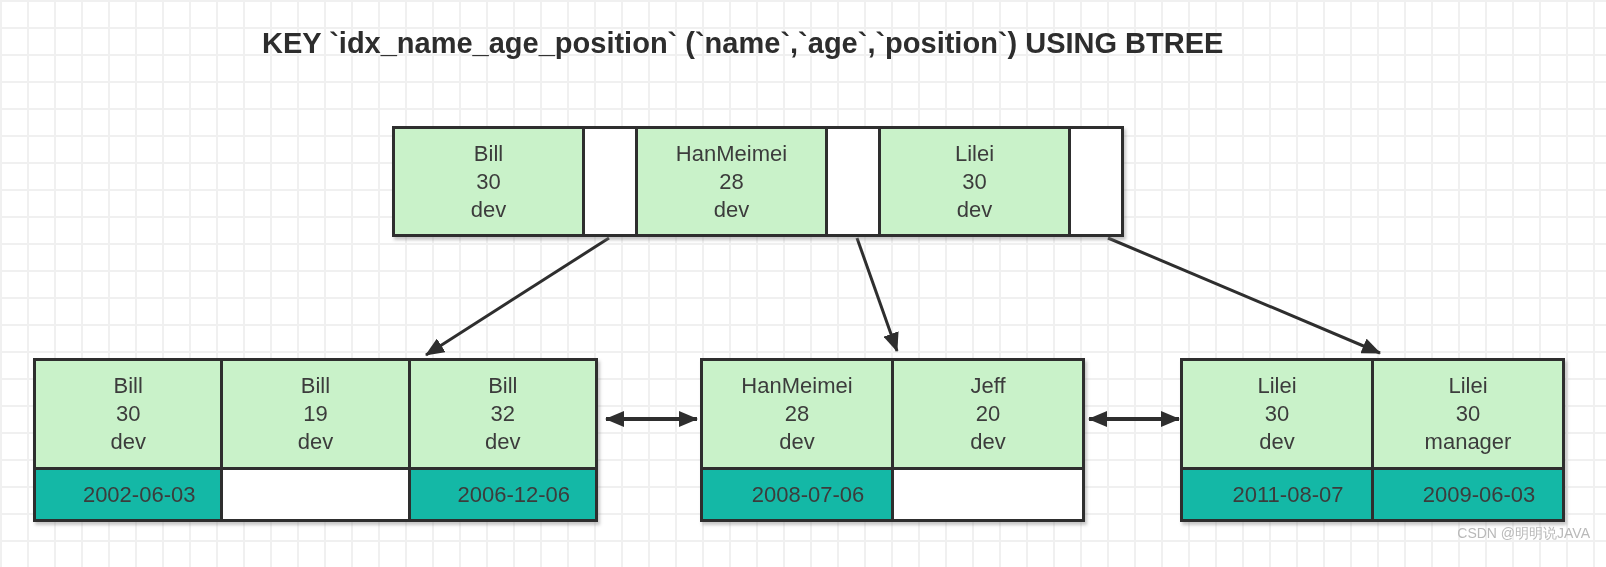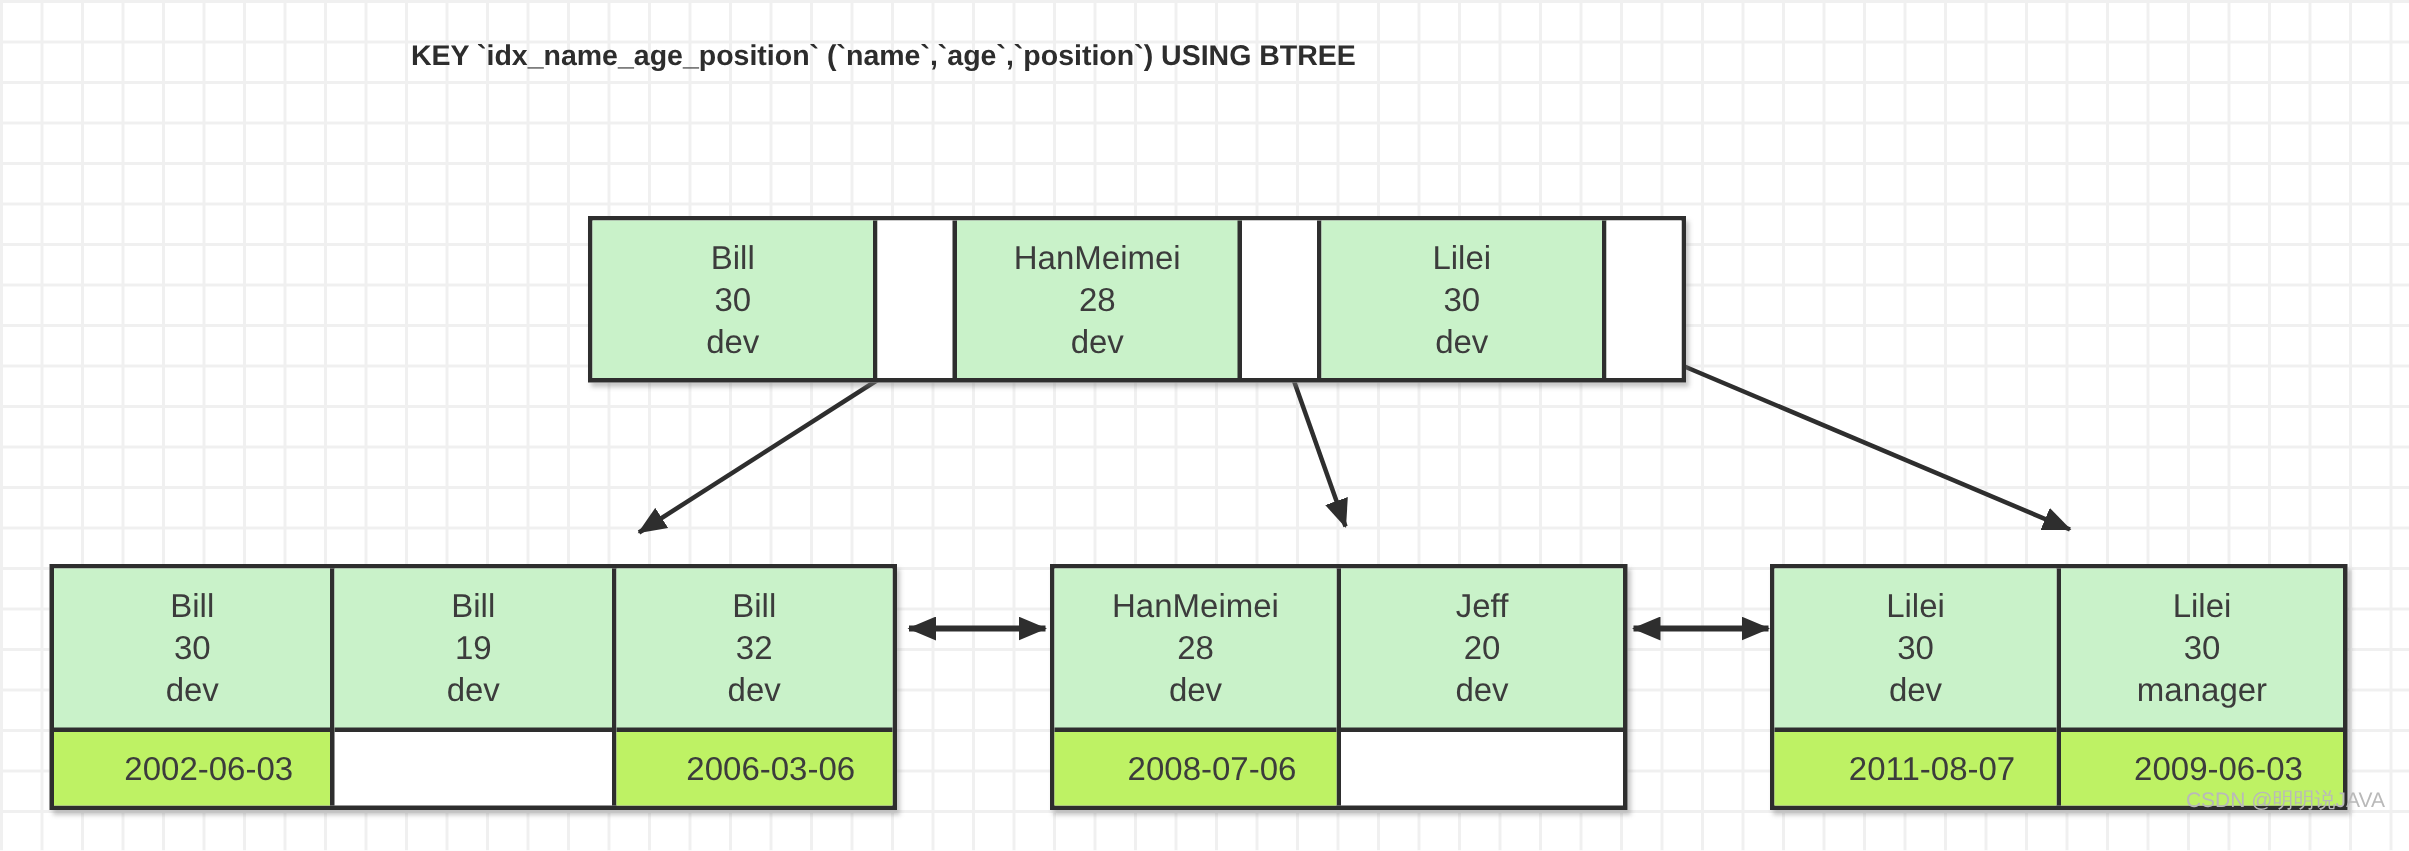--- a/index.html
+++ b/index.html
@@ -11,42 +11,41 @@
     background-color: #ffffff;
     background-image:
       linear-gradient(#f0f0f0 2px, transparent 2px),
       linear-gradient(90deg, #f0f0f0 2px, transparent 2px);
     background-size: 27px 27px;
     font-family: "Liberation Sans", sans-serif;
     color: #3c3c3c;
   }
   .title {
     position: absolute;
-    left: 274px;
+    left: 262px;
     top: 27px;
-    font-size: 19px;
+    font-size: 29px;
     font-weight: bold;
     color: #2d2d2d;
     white-space: nowrap;
     letter-spacing: 0px;
   }
   .arrows {
     position: absolute;
     left: 0; top: 0;
     width: 1606px; height: 567px;
     pointer-events: none;
   }
   .node {
     position: absolute;
     display: flex;
     box-sizing: border-box;
     border: 3px solid #2e2e2e;
     background: #ffffff;
     box-shadow: 2px 3px 3px rgba(130,130,130,0.45);
-    margin-top: 18px;
   }
   .root { left: 392px; top: 126px; width: 732px; height: 111px; }
   .root .kcell {
     flex: 0 0 190px;
     box-sizing: border-box;
     background: #c9f2c9;
     border-right: 3px solid #2e2e2e;
     display: flex;
     flex-direction: column;
     justify-content: center;
@@ -76,21 +75,21 @@
     box-sizing: content-box;
     background: #c9f2c9;
     border-bottom: 3px solid #2e2e2e;
     display: flex;
     flex-direction: column;
     justify-content: center;
     align-items: center;
   }
   .leaf .dcell {
     flex: 1 1 auto;
-    background: #bef264;
+    background: #14b8a6;
     display: flex;
     justify-content: center;
     align-items: center;
     font-size: 22px;
     padding-left: 22px;
   }
   .line {
     font-size: 22px;
     line-height: 28px;
     text-align: center;
@@ -161,21 +160,21 @@
         <div class="line">19</div>
         <div class="line">dev</div>
       </div>
     </div>
     <div class="col">
       <div class="kcell">
         <div class="line">Bill</div>
         <div class="line">32</div>
         <div class="line">dev</div>
       </div>
-      <div class="dcell">2006-03-06</div>
+      <div class="dcell">2006-12-06</div>
     </div>
   </div>
 
   <div class="node leaf leaf2">
     <div class="col">
       <div class="kcell">
         <div class="line">HanMeimei</div>
         <div class="line">28</div>
         <div class="line">dev</div>
       </div>

